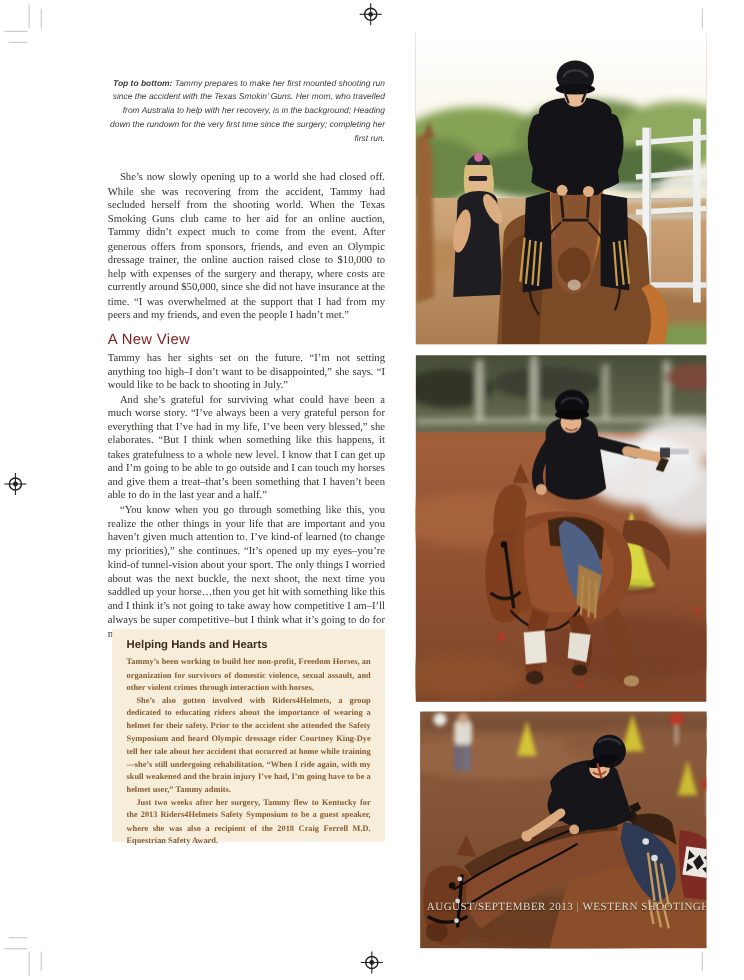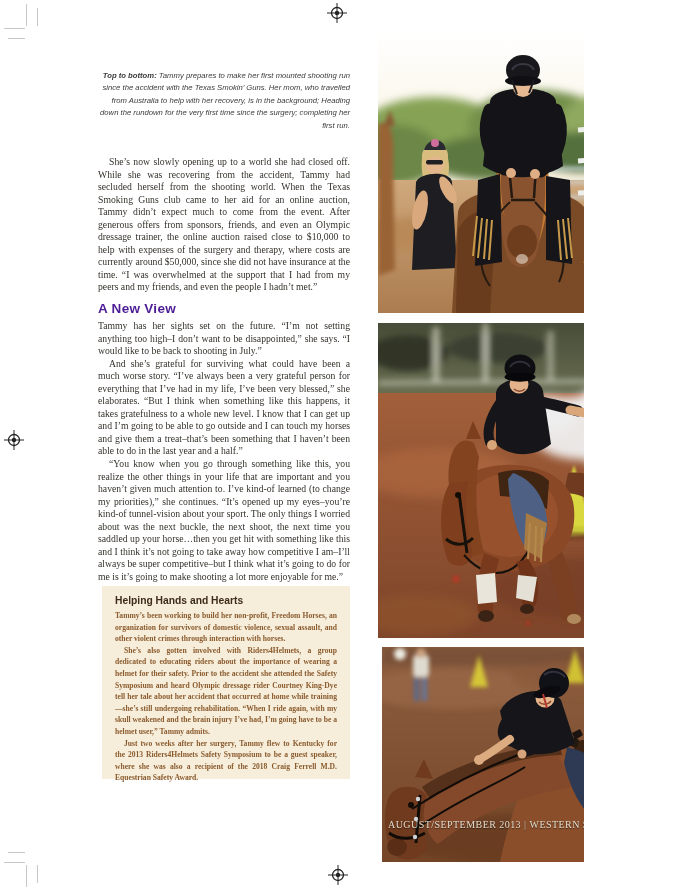--- a/index.html
+++ b/index.html
@@ -1,35 +1,35 @@
 <!DOCTYPE html>
 <html><head>
 <meta charset="utf-8">
 <style>
   html,body{margin:0;padding:0;background:#ffffff;}
-  .page{position:relative;width:584px;height:891px;background:#ffffff;overflow:hidden;
+  .page{position:relative;width:642px;height:891px;background:#ffffff;overflow:hidden;
         font-family:"Liberation Serif",serif;}
   
   .marks{position:absolute;left:0;top:0;width:676px;height:891px;pointer-events:none;}
   
   .caption{position:absolute;left:100px;top:70px;width:250px;text-align:right;
            font-family:"Liberation Sans",sans-serif;font-style:italic;
            font-size:7.7px;line-height:12.4px;color:#3b3b3b;}
   .caption .lead{font-weight:bold;}
   
   .article{position:absolute;left:98px;top:156px;width:252px;
            font-family:"Liberation Serif",serif;font-size:9.7px;line-height:12.55px;
            text-align:justify;color:#35312b;}
   .article p{margin:0;}
   .article p.indent{text-indent:11px;}
-  .article h2{font-family:"Liberation Sans",sans-serif;font-weight:bold;
-              font-size:13.5px;line-height:15px;color:#4c1d95;
+  .article h2{font-family:"Liberation Sans",sans-serif;font-weight:normal;
+              font-size:13.5px;line-height:15px;color:#7f1d1d;
               letter-spacing:.3px;margin:7px 0 4px 0;}
   
-  .sidebar{position:absolute;left:102px;top:586px;width:248px;height:193px;
+  .sidebar{position:absolute;left:102px;top:572px;width:248px;height:193px;
            background:#f6eedb;box-sizing:border-box;padding:9px 13px 24px 13px;}
   .sidebar h3{font-family:"Liberation Sans",sans-serif;font-weight:bold;
               font-size:10.3px;color:#3e2c19;margin:0 0 4px 0;}
   .sidebar p{font-family:Liberation Serif, serif;font-weight:bold;
              font-size:7.6px;line-height:11.6px;color:#8a5a2d;
              text-align:justify;margin:0;}
   .sidebar p.indent{text-indent:9px;}
   
   .photo{position:absolute;overflow:hidden;background:#9a6a46;}
   .photo svg{display:block;width:100%;height:100%;}

